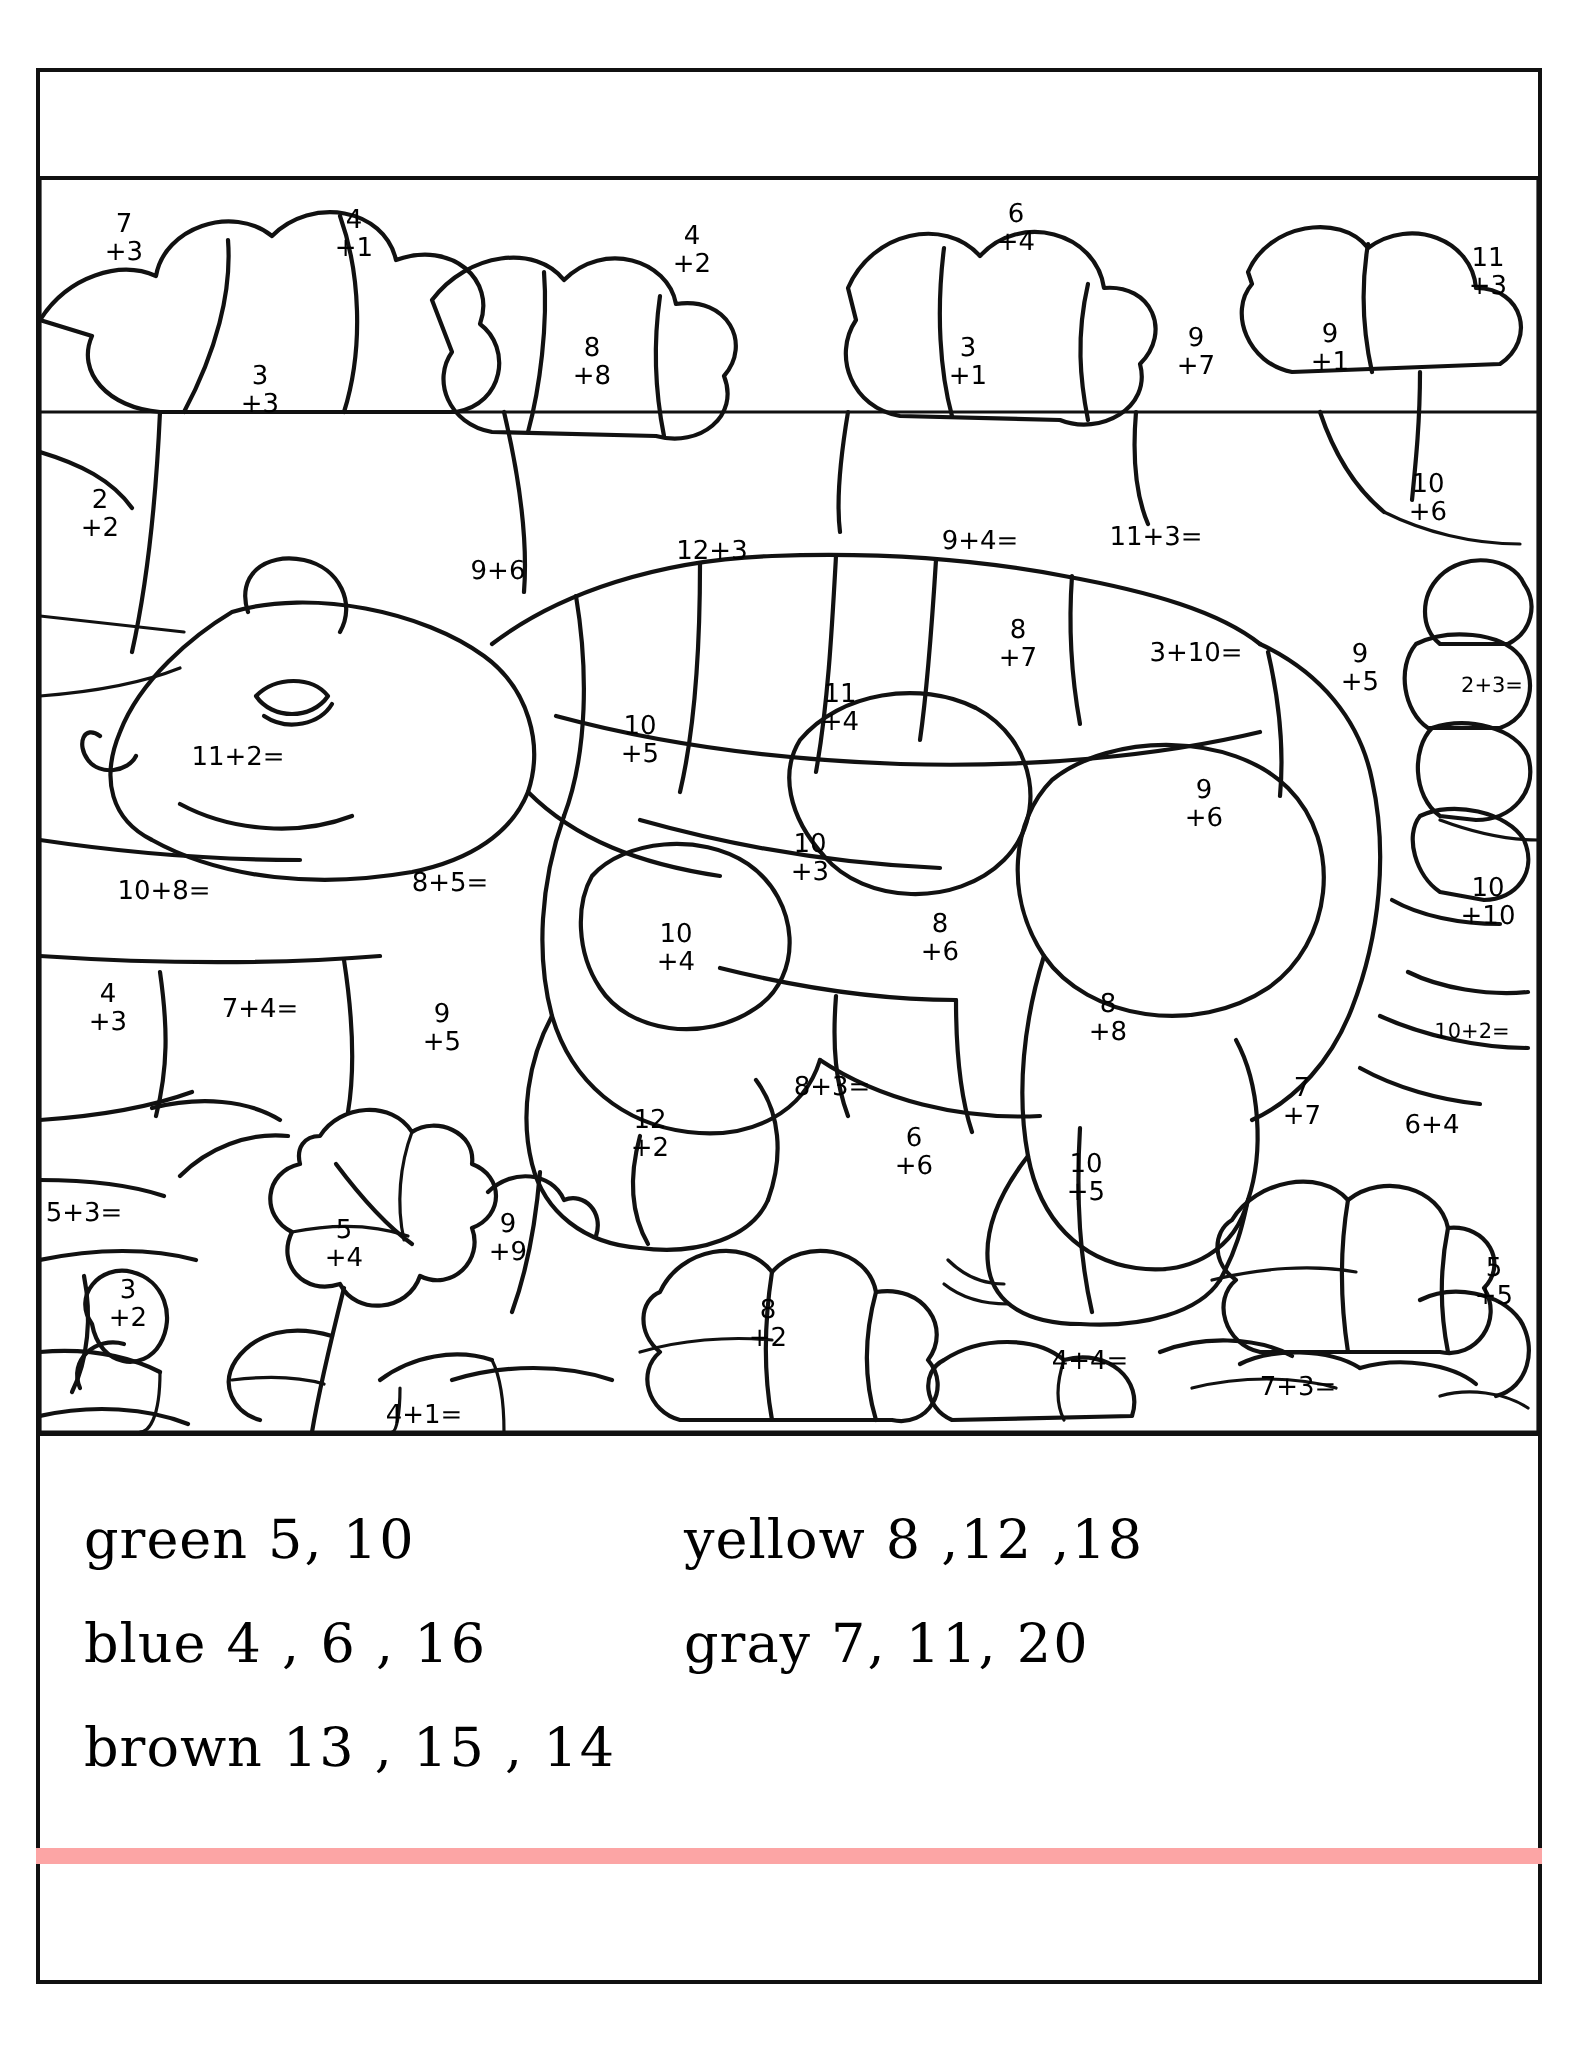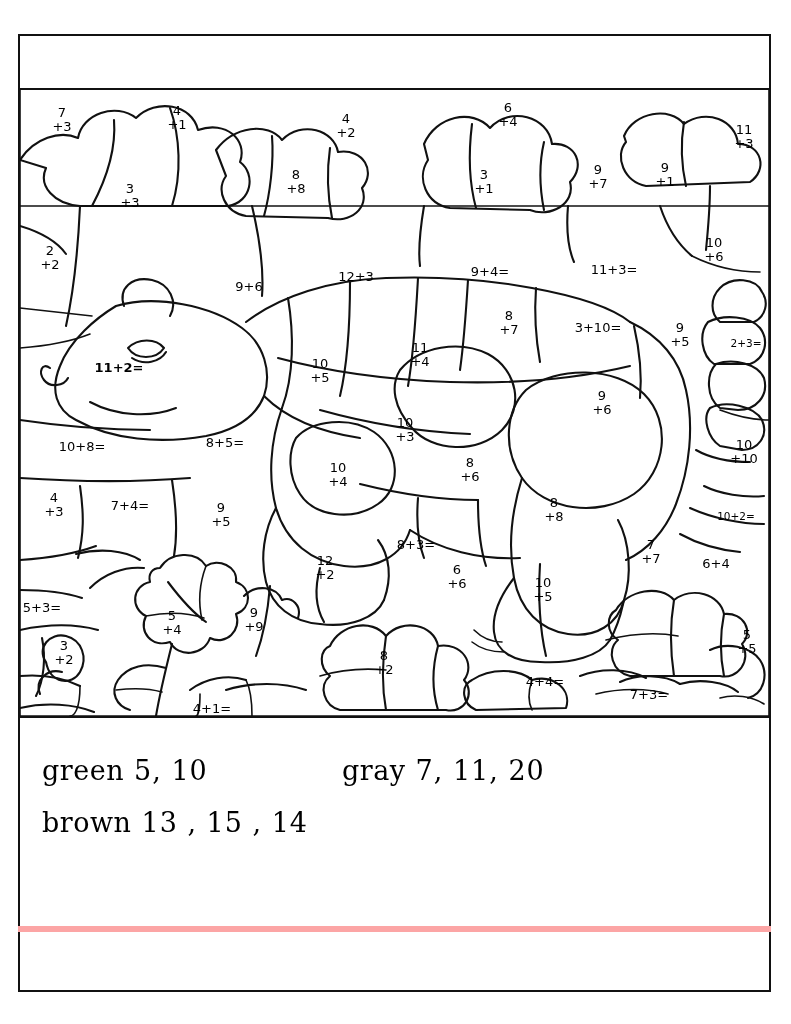--- a/index.html
+++ b/index.html
@@ -55,21 +55,21 @@
     left: 0; top: 0;
   }
   
   .legend-box {
     position: absolute;
     left: 18px;
     top: 716px;
     width: 753px;
     height: 216px;
     border-top: 2px solid #111;
-    border-bottom: 6px solid #fca5a5;
+    border-bottom: 8px solid #fca5a5;
     box-sizing: border-box;
   }
   .legend-grid {
     position: absolute;
     left: 24px;
     top: 26px;
     width: 700px;
     display: grid;
     grid-template-columns: 300px 380px;
     grid-auto-rows: 52px;
@@ -300,28 +300,28 @@
         <div class="num two-line" style="left: 110px; top: 106px;">3<br>+3</div>
         <div class="num two-line" style="left: 276px; top: 92px;">8<br>+8</div>
         <div class="num two-line" style="left: 464px; top: 92px;">3<br>+1</div>
         <div class="num two-line" style="left: 578px; top: 87px;">9<br>+7</div>
         <div class="num two-line" style="left: 645px; top: 85px;">9<br>+1</div>
         <div class="num two-line" style="left: 30px; top: 168px;">2<br>+2</div>
         <div class="num two-line" style="left: 694px; top: 160px;">10<br>+6</div>
         <div class="num" style="left: 229px; top: 197px;">9+6</div>
         <div class="num" style="left: 336px; top: 187px;">12+3</div>
         <div class="num" style="left: 470px; top: 182px;">9+4=</div>
-        <div class="num" style="left: 558px; top: 180px; margin-left: 36px;">11+3=</div>
+        <div class="num" style="left: 558px; top: 180px;">11+3=</div>
         <div class="num two-line" style="left: 489px; top: 233px;">8<br>+7</div>
         <div class="num" style="left: 578px; top: 238px; text-align: right;">3+10=</div>
         <div class="num two-line" style="left: 660px; top: 245px;">9<br>+5</div>
         <div class="num small" style="left: 726px; top: 254px;">2+3=</div>
         <div class="num two-line" style="left: 400px; top: 265px;">11<br>+4</div>
         <div class="num two-line" style="left: 300px; top: 281px;">10<br>+5</div>
-        <div class="num" style="left: 99px; top: 278px; font-weight: bold;">11+2=</div>
+        <div class="num" style="left: 99px; top: 290px;">11+2=</div>
         <div class="num two-line" style="left: 582px; top: 313px;">9<br>+6</div>
         <div class="num two-line" style="left: 385px; top: 340px;">10<br>+3</div>
         <div class="num" style="left: 62px; top: 357px;">10+8=</div>
         <div class="num" style="left: 205px; top: 353px;">8+5=</div>
         <div class="num two-line" style="left: 724px; top: 362px;">10<br>+10</div>
         <div class="num two-line" style="left: 318px; top: 385px;">10<br>+4</div>
         <div class="num two-line" style="left: 450px; top: 380px;">8<br>+6</div>
         <div class="num two-line" style="left: 534px; top: 420px;">8<br>+8</div>
         <div class="num two-line" style="left: 34px; top: 415px;">4<br>+3</div>
         <div class="num" style="left: 110px; top: 416px; text-align: right;">7+4=</div>
@@ -341,19 +341,21 @@
         <div class="num two-line" style="left: 364px; top: 573px;">8<br>+2</div>
         <div class="num" style="left: 525px; top: 592px;">4+4=</div>
         <div class="num" style="left: 629px; top: 605px;">7+3=</div>
         <div class="num" style="left: 192px; top: 619px;">4+1=</div>
       </div>
   </div>
 
   <div class="legend-box">
     <div class="legend-grid" id="legend-grid">
         <div class="legend-entry"><span class="lg-color">green</span><span class="lg-nums">5, 10</span></div>
+        <div class="legend-entry"><span class="lg-color">yellow</span><span class="lg-nums">8 ,12 ,18</span></div>
+        <div class="legend-entry"><span class="lg-color">blue</span><span class="lg-nums">4 , 6 , 16</span></div>
         <div class="legend-entry"><span class="lg-color">gray</span><span class="lg-nums">7, 11, 20</span></div>
         <div class="legend-entry"><span class="lg-color">brown</span><span class="lg-nums">13 , 15 , 14</span></div>
       </div>
   </div>
 
 
 </div>
 
 </body></html>

